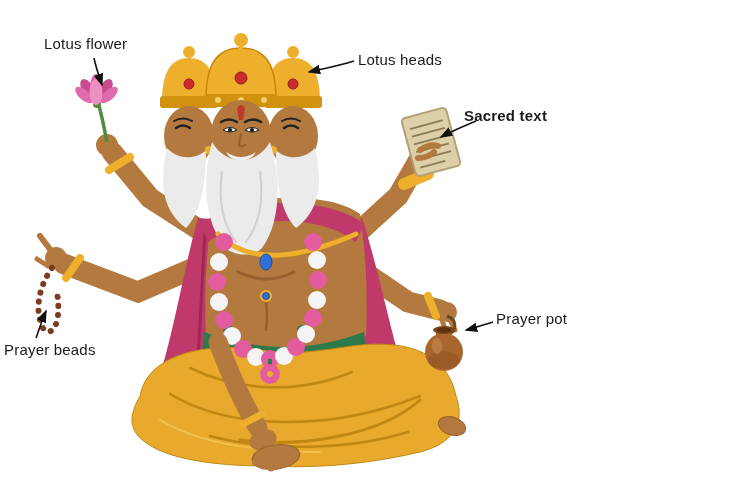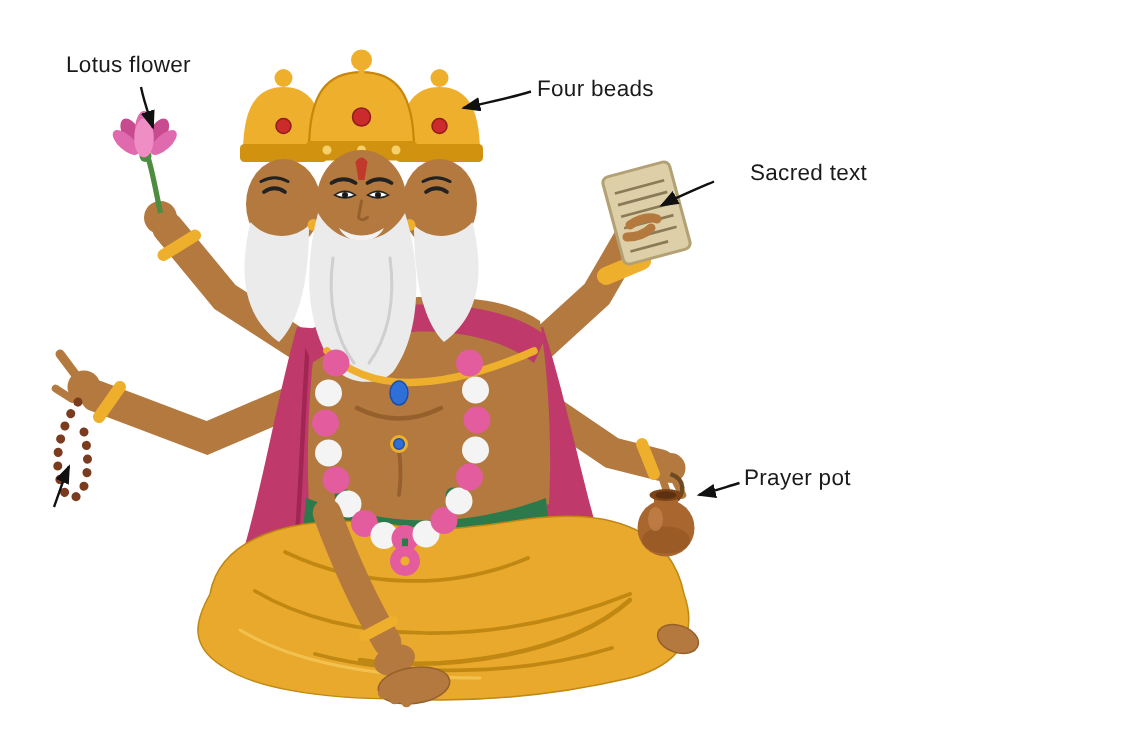--- a/index.html
+++ b/index.html
@@ -227,17 +227,18 @@
     </g>
 
     <path class="arrow" marker-end="url(#ah)" d="M94,58 C96,68 99,76 102,85"></path>
     <path class="arrow" marker-end="url(#ah)" d="M354,61 C338,66 322,69 309,72"></path>
     <path class="arrow" marker-end="url(#ah)" d="M476,121 C462,127 450,132 441,137"></path>
     <path class="arrow" marker-end="url(#ah)" d="M36,338 C39,330 42,320 46,311"></path>
     <path class="arrow" marker-end="url(#ah)" d="M493,322 C483,325 474,328 466,330"></path>
   </svg>
 
   <div class="callout" style="left:44px;top:35px;">Lotus flower</div>
-  <div class="callout" style="left:358px;top:51px;">Four beads</div>
-  <div class="callout" style="left:500px;top:107px;">Sacred text</div>
+  <div class="callout" style="left:358px;top:51px;">Lotus heads</div>
+  <div class="callout" style="left:464px;top:107px;font-weight:bold;">Sacred text</div>
+  <div class="callout" style="left:4px;top:341px;">Prayer beads</div>
   <div class="callout" style="left:496px;top:310px;">Prayer pot</div>
 
 </div>
 
 </body></html>

